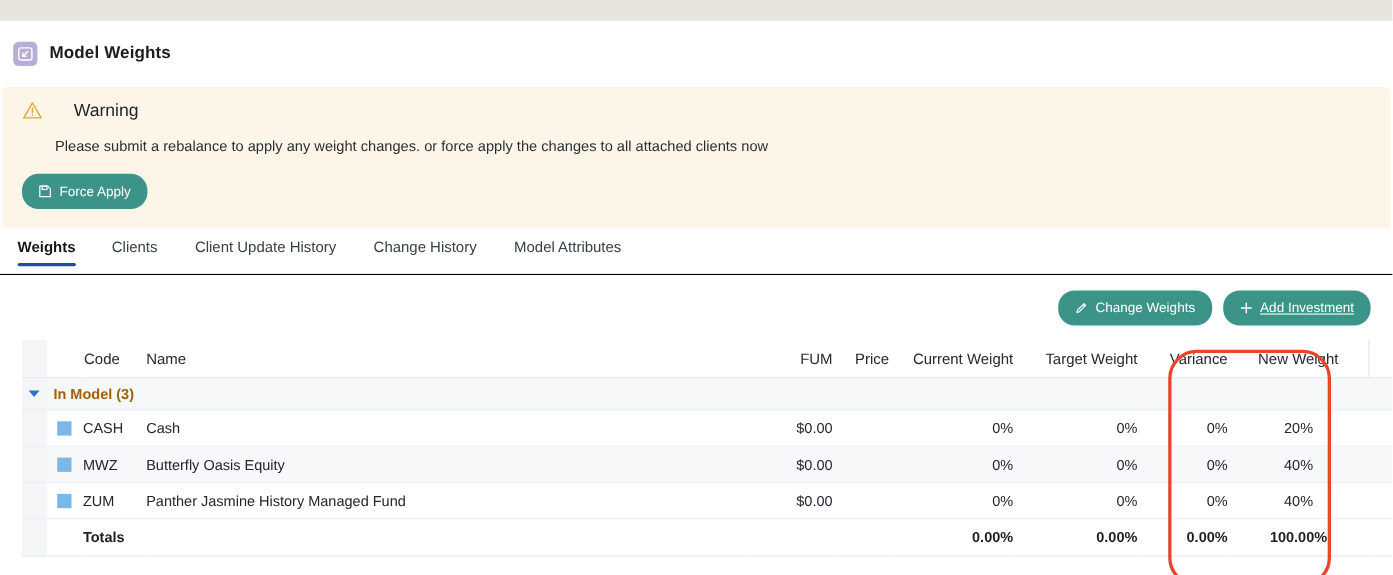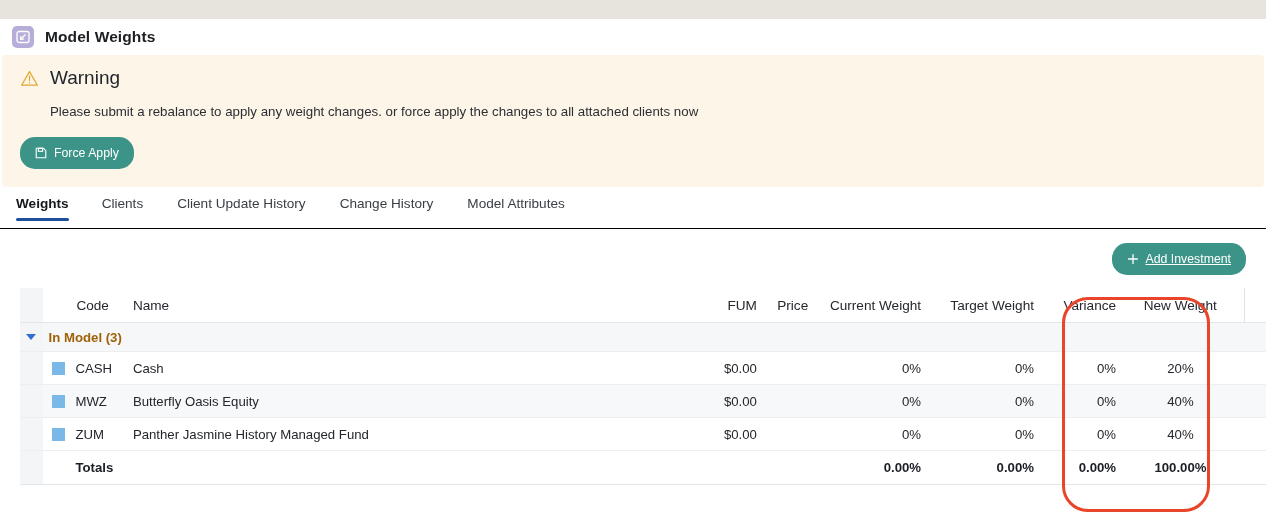--- a/index.html
+++ b/index.html
@@ -18,21 +18,21 @@
 
   
   .top-chrome {
     height: 19px;
     background: #e7e4de;
     width: 100%;
   }
 
   
   .page-title-bar {
-    height: 36px;
+    height: 60px;
     display: flex;
     align-items: center;
     padding-left: 12px;
     background: #ffffff;
   }
   .app-icon {
     width: 22px;
     height: 22px;
     border-radius: 5px;
     background: #b8add8;
@@ -58,22 +58,22 @@
     padding: 12px 0 18px 0;
     position: relative;
   }
   .warning-head {
     display: flex;
     align-items: center;
     padding-left: 18px;
   }
   .warn-icon { width: 19px; height: 19px; flex: 0 0 auto; }
   .warning-title {
-    margin-left: 11px;
-    font-size: 19px;
+    margin-left: 28px;
+    font-size: 16px;
     color: #23262c;
     font-weight: 400;
   }
   .warning-body {
     padding-left: 48px;
     margin-top: 14px;
     font-size: 13.3px;
     color: #2b2e34;
     line-height: 1.3;
   }
@@ -305,20 +305,29 @@
     <div class="tab">
       <span>Change History</span>
     </div>
     <div class="tab">
       <span>Model Attributes</span>
     </div>
   </div>
 </div>
 
 <div class="table-toolbar">
+  <button class="pill-btn" style="background: rgb(60, 148, 136);">
+    <span>
+      <svg width="12" height="12" viewBox="0 0 12 12">
+        <path d="M2 10 L2.4 8.1 L8.4 2.1 L9.9 3.6 L3.9 9.6 Z" fill="none" stroke="#ffffff" stroke-width="1.1" stroke-linejoin="round"></path>
+        <path d="M7.6 2.9 L9.1 4.4" stroke="#ffffff" stroke-width="1.1"></path>
+      </svg>
+    </span>
+    <span>Change Weights</span>
+  </button>
   <button class="pill-btn" style="background: rgb(60, 148, 136); text-decoration: underline;">
     <span>
       <svg width="12" height="12" viewBox="0 0 12 12">
         <path d="M6 1.6 V10.4 M1.6 6 H10.4" stroke="#ffffff" stroke-width="1.3" stroke-linecap="round"></path>
       </svg>
     </span>
     <span>Add Investment</span>
   </button>
 </div>
 

